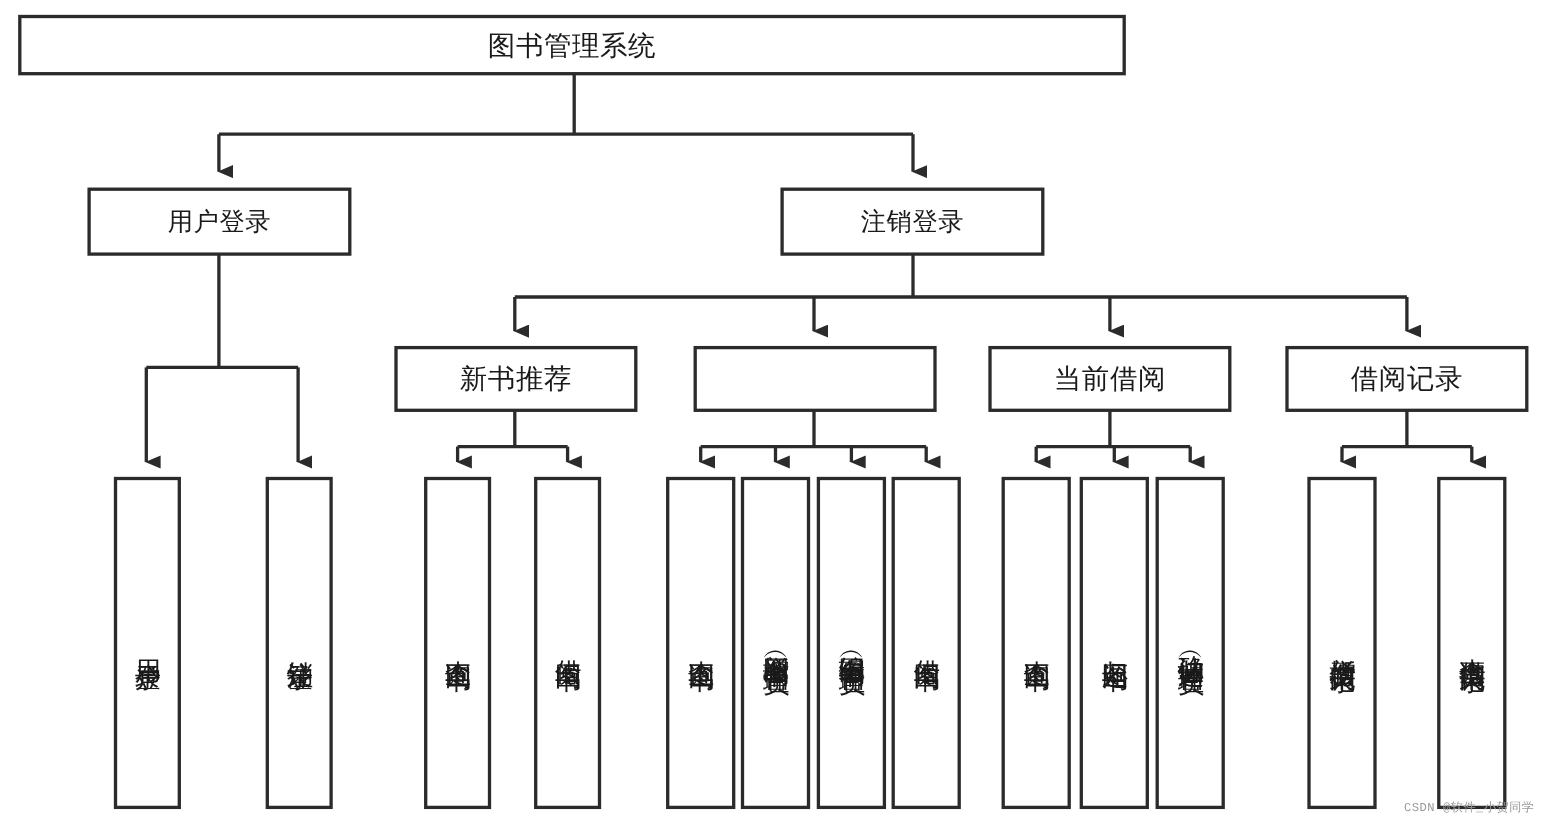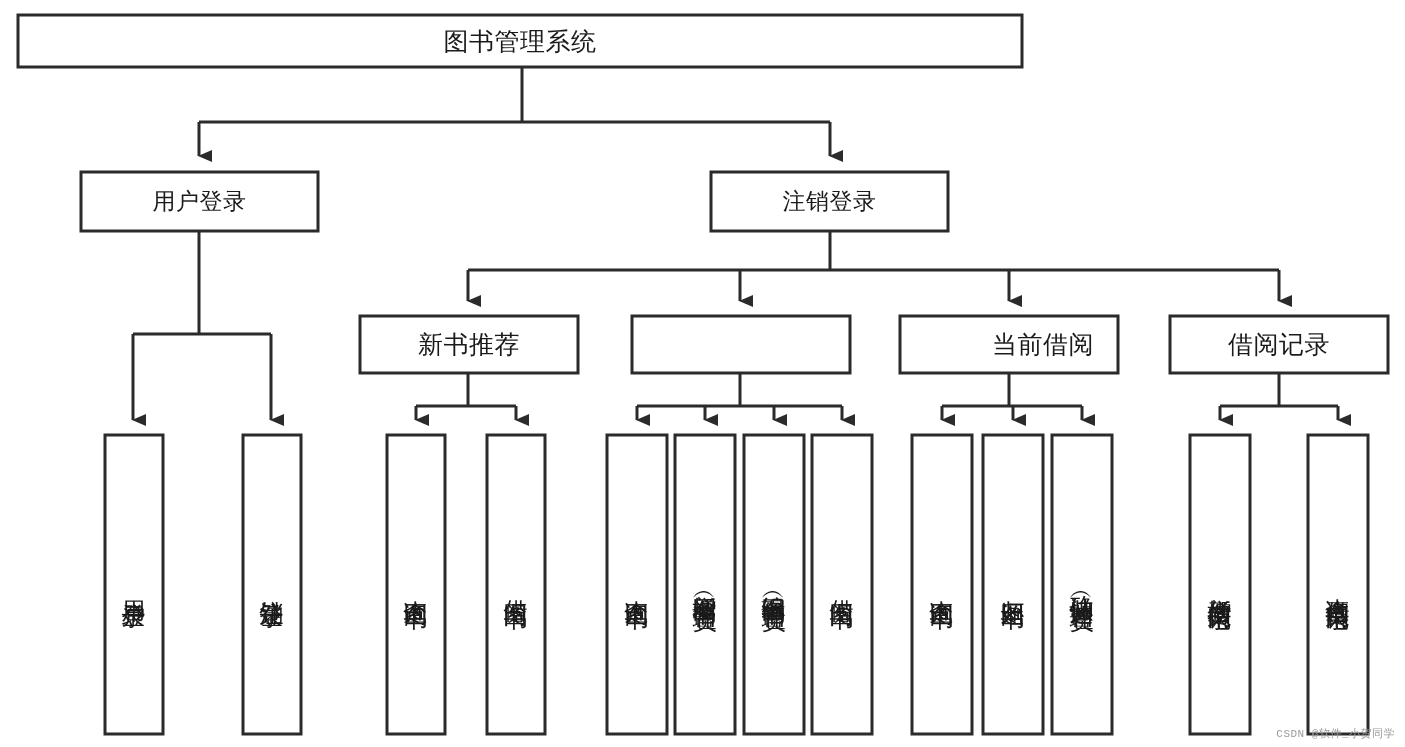--- a/index.html
+++ b/index.html
@@ -157,21 +157,21 @@
     <path class="connector" marker-end="url(#arrow)" d="M 1220 406 L 1220 420"></path>
     <path class="connector" marker-end="url(#arrow)" d="M 1338 406 L 1338 420"></path>
   </svg>
 
   <div class="node-label horizontal lbl-root" style="left:18px; top:15px; width:1004px; height:52px;">图书管理系统</div>
 
   <div class="node-label horizontal lbl-l1" style="left:81px; top:172px; width:237px; height:59px;">用户登录</div>
   <div class="node-label horizontal lbl-l1" style="left:711px; top:172px; width:237px; height:59px;">注销登录</div>
 
   <div class="node-label horizontal lbl-l2" style="left:360px; top:316px; width:218px; height:57px;">新书推荐</div>
-  <div class="node-label horizontal lbl-l2" style="left:900px; top:316px; width:218px; height:57px;margin-left:34px;">当前借阅</div>
+  <div class="node-label horizontal lbl-l2" style="left:900px; top:316px; width:218px; height:57px;">当前借阅</div>
   <div class="node-label horizontal lbl-l2" style="left:1170px; top:316px; width:218px; height:57px;">借阅记录</div>
 
   <div class="node-label vertical lbl-leaf" style="left:105px; top:435px; width:58px; height:299px;">用户登录</div>
   <div class="node-label vertical lbl-leaf" style="left:243px; top:435px; width:58px; height:299px;">注销登录</div>
 
   <div class="node-label vertical lbl-leaf" style="left:387px; top:435px; width:58px; height:299px;">查询图书</div>
   <div class="node-label vertical lbl-leaf" style="left:487px; top:435px; width:58px; height:299px;">借阅图书</div>
 
   <div class="node-label vertical lbl-leaf" style="left:607px; top:435px; width:60px; height:299px;">查询图书</div>
   <div class="node-label vertical lbl-leaf" style="left:675px; top:435px; width:60px; height:299px;">新增图书（管理员）</div>

